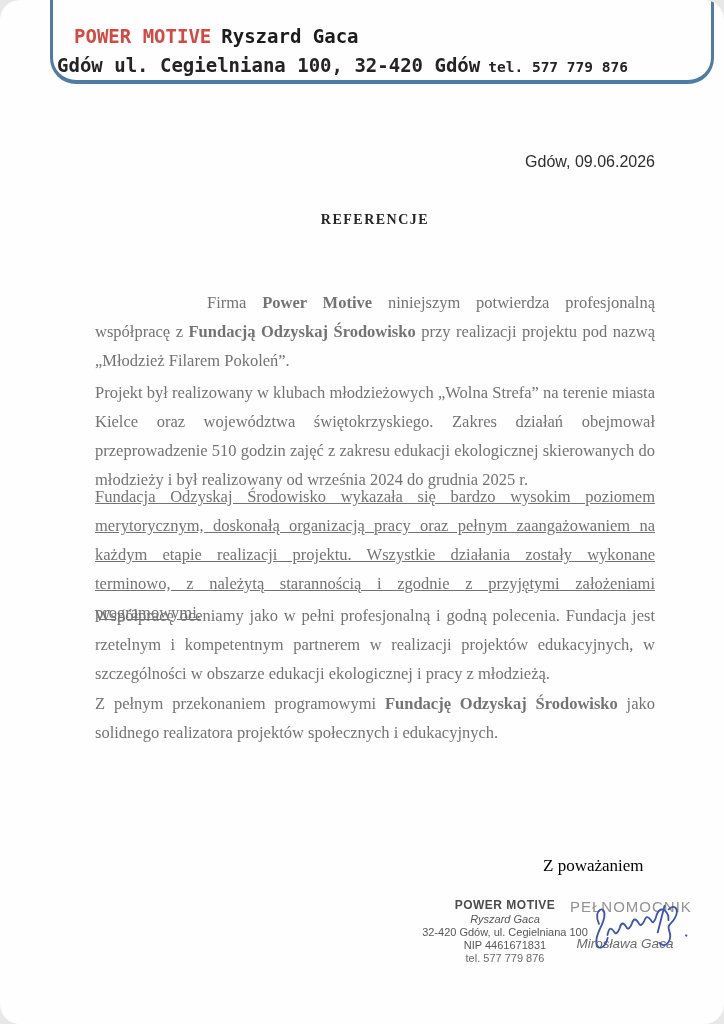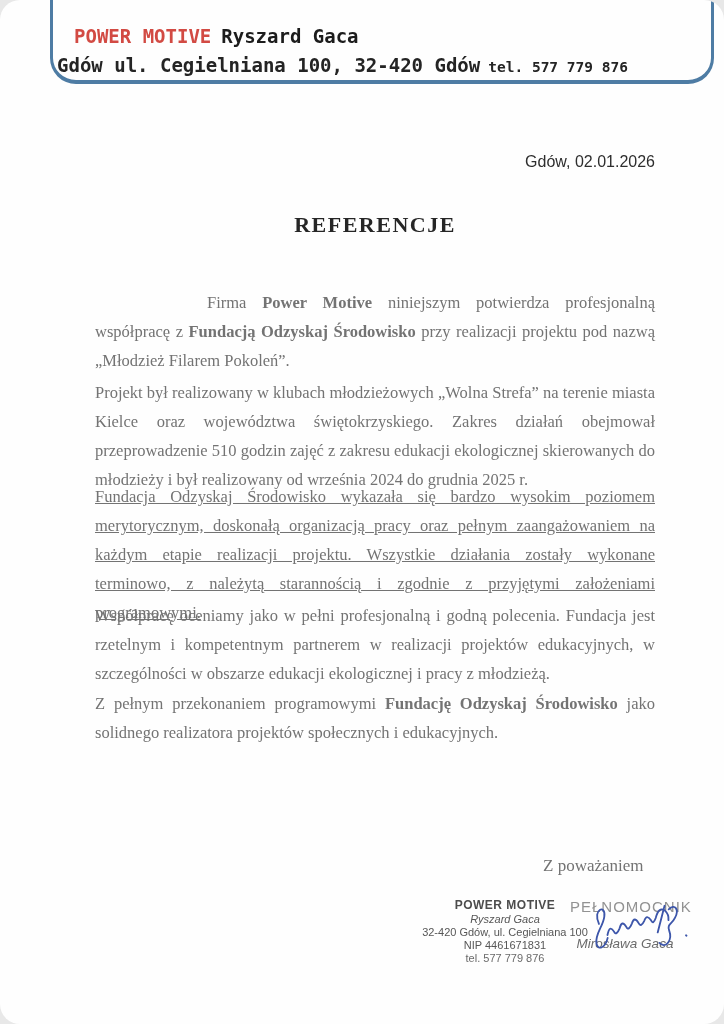--- a/index.html
+++ b/index.html
@@ -42,41 +42,41 @@
   .lh-phone{font-size:14.5px;margin-left:8px;}
   
   .date-line{
     position:absolute;top:153px;right:69px;
     font-family:"Liberation Sans", sans-serif;
     font-size:16px;color:#2e2e2e;
   }
   .doc-title{
     position:absolute;top:212px;left:95px;width:560px;
     text-align:center;
-    font-weight:bold;font-size:22px;
+    font-weight:bold;font-size:14px;
     letter-spacing:1.5px;color:#262626;
   }
   
   .letter-body{position:absolute;left:95px;top:0;width:560px;}
   .letter-body p{
     position:absolute;left:0;margin:0;width:560px;
     font-size:16.5px;line-height:29px;
     text-align:justify;color:#737373;
   }
   .letter-body p.indent{text-indent:112px;}
   .letter-body p:nth-of-type(1){top:288px;}
   .letter-body p:nth-of-type(2){top:378px;}
   .letter-body p:nth-of-type(3){top:482px;text-decoration:underline;}
   .letter-body p:nth-of-type(4){top:601px;}
   .letter-body p:nth-of-type(5){top:689px;}
   .letter-body b{font-weight:bold;}
   
   .closing{
     position:absolute;top:856px;left:543px;
-    font-size:17px;color:#737373;white-space:nowrap;
+    font-size:17px;color:#000000;white-space:nowrap;
   }
   .stamp{
     position:absolute;left:412px;top:898px;width:186px;
     text-align:center;
     font-family:"Liberation Sans", sans-serif;
     color:#565656;
     filter:blur(0.2px);
   }
   .stamp-company{font-size:12px;font-weight:bold;letter-spacing:0.5px;color:#4c4c4c;}
   .stamp-owner{font-size:11px;font-style:italic;margin-top:1px;}
@@ -108,21 +108,21 @@
 <div class="page">
 
   <div class="letterhead-box"></div>
   <div class="lh-line1">
     <span class="lh-company">POWER MOTIVE</span><span class="lh-owner">Ryszard Gaca</span>
   </div>
   <div class="lh-line2">
     <span>Gdów ul. Cegielniana 100, 32-420 Gdów</span><span class="lh-phone">tel. 577 779 876</span>
   </div>
 
-  <div class="date-line">Gdów, 02.01.2026</div>
+  <div class="date-line">Gdów, 09.06.2026</div>
   <div class="doc-title">REFERENCJE</div>
 
   <div class="letter-body">
       <p class="indent"><span>Firma </span><b>Power Motive</b><span> niniejszym potwierdza profesjonalną współpracę z </span><b>Fundacją Odzyskaj Środowisko</b><span> przy realizacji projektu pod nazwą „Młodzież Filarem Pokoleń”.</span></p>
       <p><span>Projekt był realizowany w klubach młodzieżowych „Wolna Strefa” na terenie miasta Kielce oraz województwa świętokrzyskiego. Zakres działań obejmował przeprowadzenie 510 godzin zajęć z zakresu edukacji ekologicznej skierowanych do młodzieży i był realizowany od września 2024 do grudnia 2025 r.</span></p>
       <p><span>Fundacja Odzyskaj Środowisko wykazała się bardzo wysokim poziomem merytorycznym, doskonałą organizacją pracy oraz pełnym zaangażowaniem na każdym etapie realizacji projektu. Wszystkie działania zostały wykonane terminowo, z należytą starannością i zgodnie z przyjętymi założeniami programowymi.</span></p>
       <p><span>Współpracę oceniamy jako w pełni profesjonalną i godną polecenia. Fundacja jest rzetelnym i kompetentnym partnerem w realizacji projektów edukacyjnych, w szczególności w obszarze edukacji ekologicznej i pracy z młodzieżą.</span></p>
       <p><span>Z pełnym przekonaniem programowymi </span><b>Fundację Odzyskaj Środowisko</b><span> jako solidnego realizatora projektów społecznych i edukacyjnych.</span></p>
     </div>
 

